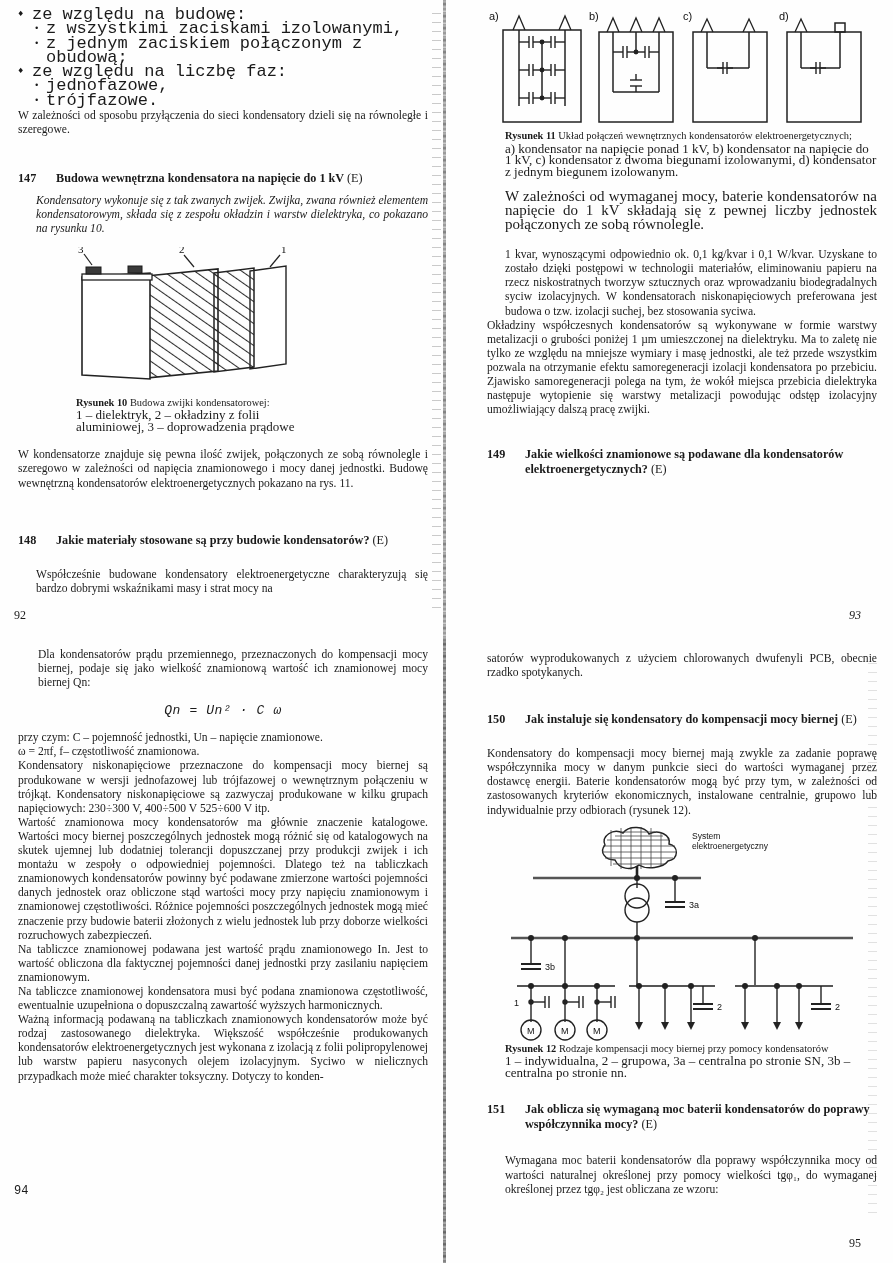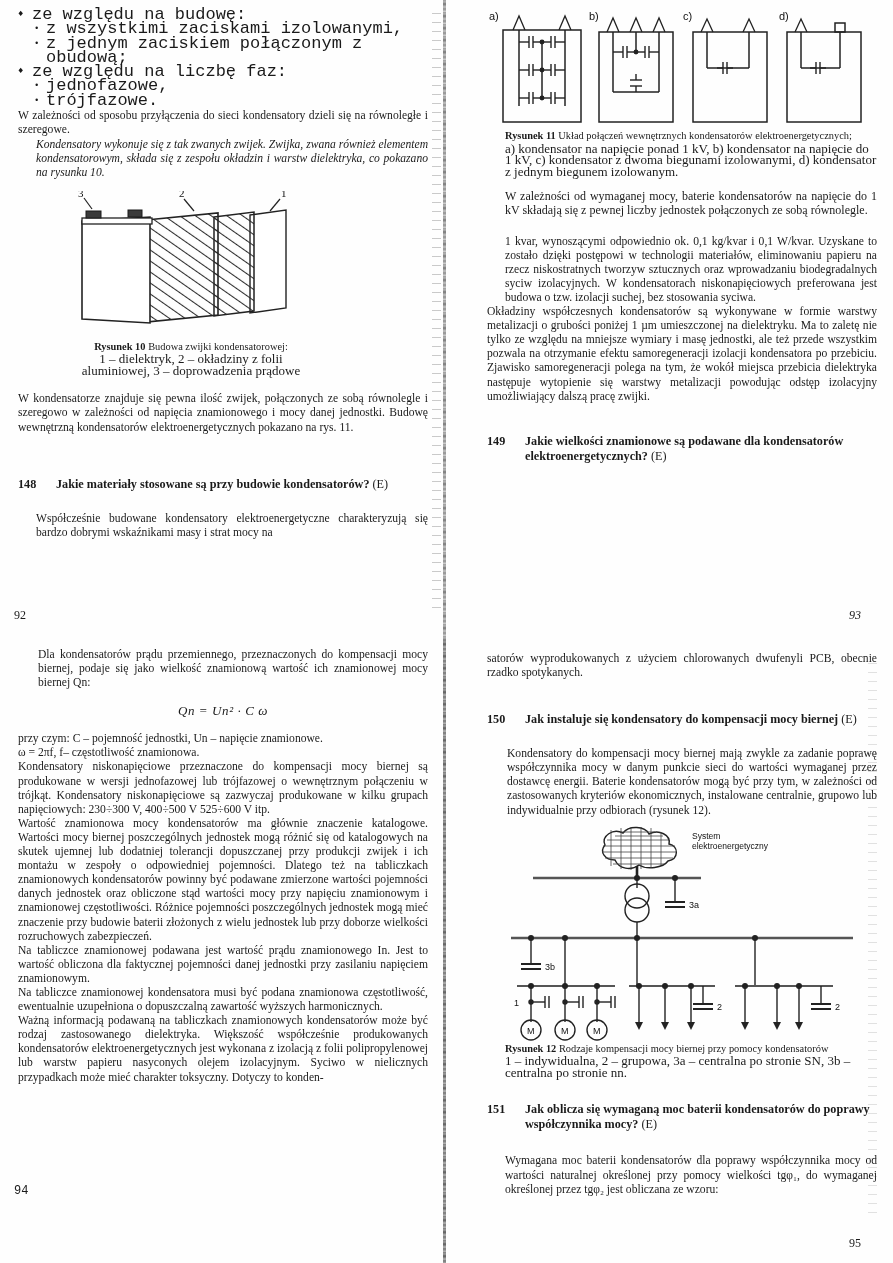--- a/index.html
+++ b/index.html
@@ -21,21 +21,21 @@
   .qhead{font-size:12.2px;line-height:15px;font-weight:bold;}
   .qnum{position:absolute;left:0;font-size:12.2px;font-weight:bold;}
   .qbody{margin-left:38px;}
   .lite{font-weight:normal;}
   ul.bul{list-style:none;margin:0;padding:0;font-size:17px;line-height:14.3px;font-family:Liberation Mono, monospace;}
   ul.bul li{position:relative;padding-left:14px;}
   ul.bul li.lvl1::before{content:"\2666";position:absolute;left:0;top:-1px;font-size:9px;}
   ul.bul li.lvl2{padding-left:28px;}
   ul.bul li.lvl2::before{content:"\2022";position:absolute;left:16px;top:0;font-size:9px;}
   .formula{text-align:center;font-style:italic;font-size:13px;margin:13px 0 13px 0;
-           letter-spacing:.6px;}
+           letter-spacing:.6px;font-family:Liberation Mono, monospace;}
   .pgnum{position:absolute;font-size:12px;}
   .capt{font-size:10.4px;line-height:12.6px;}
   .capt b{font-weight:bold;}
   .capt .small{font-size:13px;line-height:11.6px;display:block;}
   .fig{position:absolute;}
   
   .speckle{position:absolute;width:9px;background:
      repeating-linear-gradient(to bottom,transparent 0 3px,#8a8a8a 3px 4px,transparent 4px 9px);
      opacity:.45;}
   svg{display:block;}
@@ -56,20 +56,27 @@
     <li class="lvl1">ze względu na budowę:</li>
     <li class="lvl2">z wszystkimi zaciskami izolowanymi,</li>
     <li class="lvl2">z jednym zaciskiem połączonym z obudową;</li>
     <li class="lvl1">ze względu na liczbę faz:</li>
     <li class="lvl2">jednofazowe,</li>
     <li class="lvl2">trójfazowe.</li>
   </ul>
 
   <p class="t" style="margin-top:1px;">W zależności od sposobu przyłączenia do sieci kondensatory dzieli się na równoległe i szeregowe.</p>
 
+  <div style="position:relative;margin-top:34px;height:22px;">
+    <span class="qnum">147</span>
+    <div class="qhead qbody">
+      <span>Budowa wewnętrzna kondensatora na napięcie do 1 kV</span>
+      <span class="lite">(E)</span>
+    </div>
+  </div>
 
   <p class="t" style="margin-top:1px;margin-left:18px;font-style:italic;">Kondensatory wykonuje się z tak zwanych zwijek. Zwijka, zwana również elementem kondensatorowym, składa się z zespołu okładzin i warstw dielektryka, co pokazano na rysunku 10.</p>
 
   <div class="fig" style="position:relative;margin-top:10px;height:160px;">
     <svg width="410" height="160" viewBox="0 0 410 160">
       <defs>
         <pattern id="hatchA" width="9" height="9" patternTransform="rotate(-55)" patternUnits="userSpaceOnUse">
           <line x1="0" y1="0" x2="0" y2="9" stroke="#2b2b2b" stroke-width="2.1"></line>
         </pattern>
         <pattern id="hatchB" width="9" height="9" patternTransform="rotate(-55)" patternUnits="userSpaceOnUse">
@@ -90,21 +97,21 @@
 
       <line x1="74" y1="18" x2="66" y2="7" stroke="#222" stroke-width="1.2"></line>
       <line x1="176" y1="20" x2="166" y2="8" stroke="#222" stroke-width="1.2"></line>
       <line x1="252" y1="20" x2="262" y2="8" stroke="#222" stroke-width="1.2"></line>
       <text x="60" y="6" font-family="Liberation Serif, serif" font-size="11" fill="#111">3</text>
       <text x="161" y="6" font-family="Liberation Serif, serif" font-size="11" fill="#111">2</text>
       <text x="263" y="6" font-family="Liberation Serif, serif" font-size="11" fill="#111">1</text>
     </svg>
   </div>
 
-  <div class="capt" style="margin-left:58px;margin-top:-10px;width:230px;text-align:center;">
+  <div class="capt" style="margin-left:58px;margin-top:-10px;width:230px;">
     <b>Rysunek 10</b>
     <span>Budowa zwijki kondensatorowej:</span>
     <span class="small">1 – dielektryk, 2 – okładziny z folii aluminiowej, 3 – doprowadzenia prądowe</span>
   </div>
 
   <p class="t" style="margin-top:16px;">W kondensatorze znajduje się pewna ilość zwijek, połączonych ze sobą równolegle i szeregowo w zależności od napięcia znamionowego i mocy danej jednostki. Budowę wewnętrzną kondensatorów elektroenergetycznych pokazano na rys. 11.</p>
 
   <div style="position:relative;margin-top:42px;height:20px;">
     <span class="qnum">148</span>
     <div class="qhead qbody">
@@ -218,21 +225,21 @@
       </g>
     </svg>
   </div>
 
   <div class="capt" style="margin-top:6px;margin-left:18px;">
     <b>Rysunek 11</b>
     <span>Układ połączeń wewnętrznych kondensatorów elektroenergetycznych;</span>
     <span class="small">a) kondensator na napięcie ponad 1 kV, b) kondensator na napięcie do 1 kV, c) kondensator z dwoma biegunami izolowanymi, d) kondensator z jednym biegunem izolowanym.</span>
   </div>
 
-  <p class="t" style="margin-top:13px;margin-left:18px;font-size:12px;line-height:13.6px;">W zależności od wymaganej mocy, baterie kondensatorów na napięcie do 1 kV składają się z pewnej liczby jednostek połączonych ze sobą równolegle.</p>
+  <p class="t" style="margin-top:13px;margin-left:18px;font-size:15px;line-height:13.6px;">W zależności od wymaganej mocy, baterie kondensatorów na napięcie do 1 kV składają się z pewnej liczby jednostek połączonych ze sobą równolegle.</p>
 
   <p class="t" style="margin-top:17px;margin-left:18px;">1 kvar, wynoszącymi odpowiednio ok. 0,1 kg/kvar i 0,1 W/kvar. Uzyskane to zostało dzięki postępowi w technologii materiałów, eliminowaniu papieru na rzecz niskostratnych tworzyw sztucznych oraz wprowadzaniu biodegradalnych syciw izolacyjnych. W kondensatorach niskonapięciowych preferowana jest budowa o tzw. izolacji suchej, bez stosowania syciwa.</p>
   <p class="t">Okładziny współczesnych kondensatorów są wykonywane w formie warstwy metalizacji o grubości poniżej 1 µm umieszczonej na dielektryku. Ma to zaletę nie tylko ze względu na mniejsze wymiary i masę jednostki, ale też przede wszystkim pozwala na otrzymanie efektu samoregeneracji izolacji kondensatora po przebiciu. Zjawisko samoregeneracji polega na tym, że wokół miejsca przebicia dielektryka następuje wytopienie się warstwy metalizacji powodując odstęp izolacyjny umożliwiający dalszą pracę zwijki.</p>
 
   <div style="position:relative;margin-top:30px;height:36px;">
     <span class="qnum">149</span>
     <div class="qhead qbody">
       <span>Jakie wielkości znamionowe są podawane dla kondensatorów elektroenergetycznych?</span>
       <span class="lite">(E)</span>
     </div>
@@ -264,21 +271,21 @@
   <p class="t">satorów wyprodukowanych z użyciem chlorowanych dwufenyli PCB, obecnie rzadko spotykanych.</p>
 
   <div style="position:relative;margin-top:32px;height:20px;">
     <span class="qnum">150</span>
     <div class="qhead qbody">
       <span>Jak instaluje się kondensatory do kompensacji mocy biernej</span>
       <span class="lite">(E)</span>
     </div>
   </div>
 
-  <p class="t" style="margin-top:15px;margin-left:20px;">Kondensatory do kompensacji mocy biernej mają zwykle za zadanie poprawę współczynnika mocy w danym punkcie sieci do wartości wymaganej przez dostawcę energii. Baterie kondensatorów mogą być przy tym, w zależności od zastosowanych kryteriów ekonomicznych, instalowane centralnie, grupowo lub indywidualnie przy odbiorach (rysunek 12).</p>
+  <p class="t" style="margin-top:15px;margin-left:0;">Kondensatory do kompensacji mocy biernej mają zwykle za zadanie poprawę współczynnika mocy w danym punkcie sieci do wartości wymaganej przez dostawcę energii. Baterie kondensatorów mogą być przy tym, w zależności od zastosowanych kryteriów ekonomicznych, instalowane centralnie, grupowo lub indywidualnie przy odbiorach (rysunek 12).</p>
 
   <div class="fig" style="position:relative;margin-top:8px;height:215px;">
     <svg width="390" height="215" viewBox="0 0 390 215">
       <g stroke="#222" fill="none" stroke-width="1.4">
 
         <g>
           <path d="M128,34 C118,34 112,26 118,19 C114,10 126,2 136,7 C142,-1 158,0 162,8
                    C172,3 184,9 182,18 C192,20 192,33 181,35 C176,42 160,44 152,39
                    C144,45 132,43 128,34 Z" fill="#fff" stroke="#222" stroke-width="1.4"></path>
           <g stroke="#444" stroke-width="0.8">

